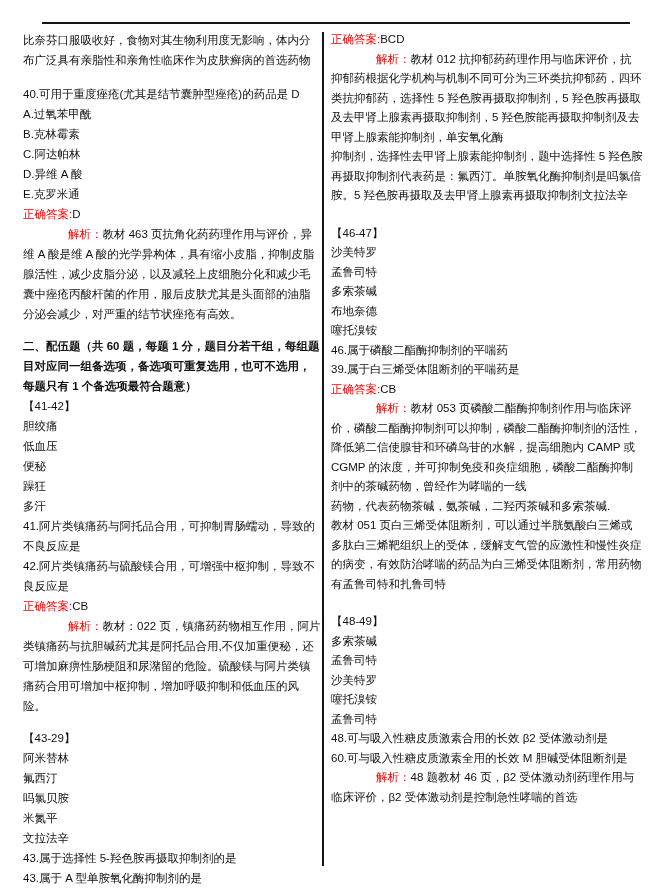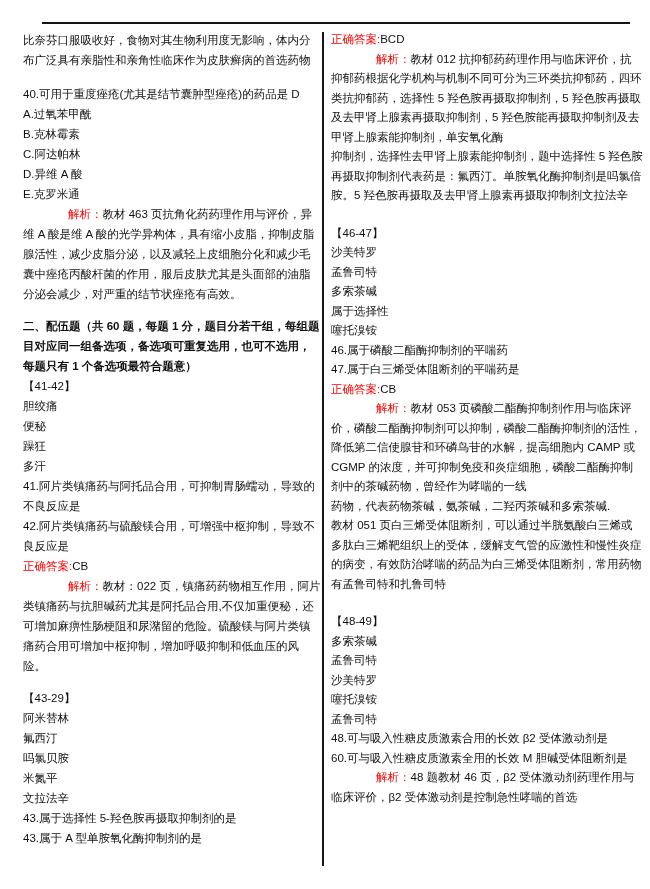--- a/index.html
+++ b/index.html
@@ -37,26 +37,28 @@
   <div class="col col-left">
     <p>比奈芬口服吸收好，食物对其生物利用度无影响，体内分布广泛具有亲脂性和亲角性临床作为皮肤癣病的首选药物</p>
     <div class="gap14"></div>
 
     <p>40.可用于重度痤疮(尤其是结节囊肿型痤疮)的药品是 D</p>
     <p>A.过氧苯甲酰</p>
     <p>B.克林霉素</p>
     <p>C.阿达帕林</p>
     <p>D.异维 A 酸</p>
     <p>E.克罗米通</p>
+    <p><span class="red">正确答案:</span><span>D</span></p>
     <p class="explain"><span class="red">解析：</span><span class="prewrap">教材 463 页抗角化药药理作用与评价，异维 A 酸是维 A 酸的光学异构体，具有缩小皮脂，抑制皮脂腺活性，减少皮脂分泌，以及减轻上皮细胞分化和减少毛囊中痤疮丙酸杆菌的作用，服后皮肤尤其是头面部的油脂分泌会减少，对严重的结节状痤疮有高效。</span></p>
     <div class="gap12"></div>
 
     <p class="bold">二、配伍题（共 60 题，每题 1 分，题目分若干组，每组题目对应同一组备选项，备选项可重复选用，也可不选用，每题只有 1 个备选项最符合题意）</p>
     <p>【41-42】</p>
     <p>胆绞痛</p>
+    <p>低血压</p>
     <p>便秘</p>
     <p>躁狂</p>
     <p>多汗</p>
     <p>41.阿片类镇痛药与阿托品合用，可抑制胃肠蠕动，导致的不良反应是</p>
     <p>42.阿片类镇痛药与硫酸镁合用，可增强中枢抑制，导致不良反应是</p>
     <p><span class="red">正确答案:</span><span>CB</span></p>
     <p class="explain"><span class="red">解析：</span><span class="prewrap">教材：022 页，镇痛药药物相互作用，阿片类镇痛药与抗胆碱药尤其是阿托品合用,不仅加重便秘，还可增加麻痹性肠梗阻和尿潴留的危险。硫酸镁与阿片类镇痛药合用可增加中枢抑制，增加呼吸抑制和低血压的风险。</span></p>
     <div class="gap12"></div>
 
     <p>【43-29】</p>
@@ -72,24 +74,24 @@
   <div class="col col-right">
     <p><span class="red">正确答案:</span><span>BCD</span></p>
     <p class="explain"><span class="red">解析：</span><span class="prewrap">教材 012 抗抑郁药药理作用与临床评价，抗抑郁药根据化学机构与机制不同可分为三环类抗抑郁药，四环类抗抑郁药，选择性 5 羟色胺再摄取抑制剂，5 羟色胺再摄取及去甲肾上腺素再摄取抑制剂，5 羟色胺能再摄取抑制剂及去甲肾上腺素能抑制剂，单安氧化酶
 抑制剂，选择性去甲肾上腺素能抑制剂，题中选择性 5 羟色胺再摄取抑制剂代表药是：氟西汀。单胺氧化酶抑制剂是吗氯倍胺。5 羟色胺再摄取及去甲肾上腺素再摄取抑制剂文拉法辛</span></p>
     <div class="gap18"></div>
 
     <p>【46-47】</p>
     <p>沙美特罗</p>
     <p>孟鲁司特</p>
     <p>多索茶碱</p>
-    <p>属于选择性</p>
+    <p>布地奈德</p>
     <p>噻托溴铵</p>
     <p>46.属于磷酸二酯酶抑制剂的平喘药</p>
-    <p>47.属于白三烯受体阻断剂的平喘药是</p>
+    <p>39.属于白三烯受体阻断剂的平喘药是</p>
     <p><span class="red">正确答案:</span><span>CB</span></p>
     <p class="explain"><span class="red">解析：</span><span class="prewrap">教材 053 页磷酸二酯酶抑制剂作用与临床评价，磷酸二酯酶抑制剂可以抑制，磷酸二酯酶抑制剂的活性，降低第二信使腺苷和环磷鸟苷的水解，提高细胞内 CAMP 或 CGMP 的浓度，并可抑制免疫和炎症细胞，磷酸二酯酶抑制剂中的茶碱药物，曾经作为哮喘的一线
 药物，代表药物茶碱，氨茶碱，二羟丙茶碱和多索茶碱.
 教材 051 页白三烯受体阻断剂，可以通过半胱氨酸白三烯或多肽白三烯靶组织上的受体，缓解支气管的应激性和慢性炎症的病变，有效防治哮喘的药品为白三烯受体阻断剂，常用药物有孟鲁司特和扎鲁司特</span></p>
     <div class="gap18"></div>
 
     <p>【48-49】</p>
     <p>多索茶碱</p>
     <p>孟鲁司特</p>
     <p>沙美特罗</p>

